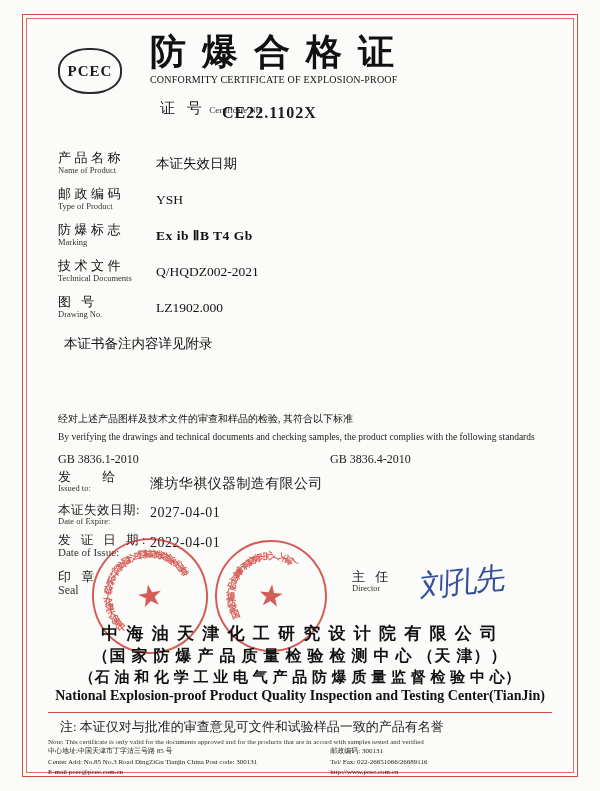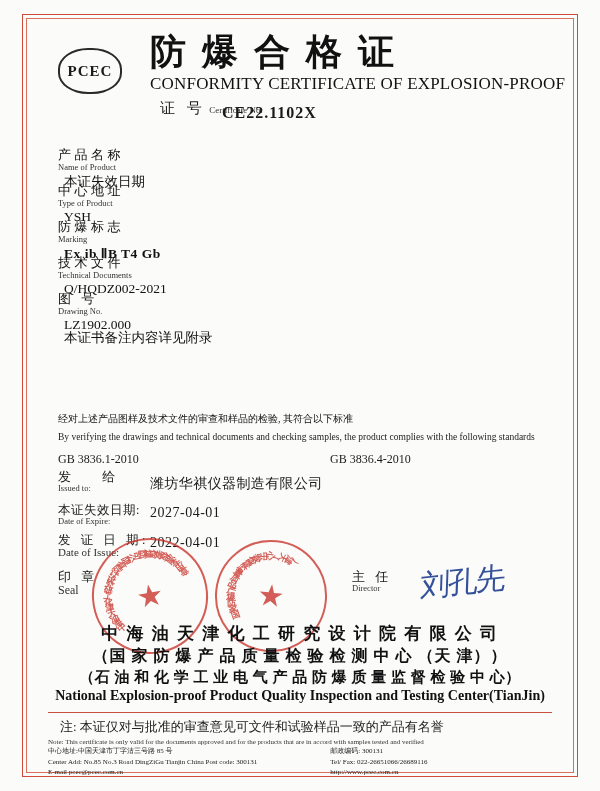--- a/index.html
+++ b/index.html
@@ -29,21 +29,21 @@
   .title-cn{
     position:absolute;left:150px;top:28px;
     font-family:"DejaVu Serif",serif;
     font-weight:bold;
     font-size:36px;
     letter-spacing:16px;
     color:#111;
   }
   .title-en{
     position:absolute;left:150px;top:74px;
-    font-size:17px;
+    font-size:10px;
     letter-spacing:0.2px;
     color:#111;
   }
   .cert-no-label{
     position:absolute;left:160px;top:100px;
     font-size:14px;line-height:1.15;
   }
   .cert-no-label .cn{font-size:15px;letter-spacing:4px;}
   .cert-no-label .en{font-size:9px;color:#333;}
   .cert-no-value{
@@ -59,24 +59,23 @@
   .frame-inner{
     position:absolute;left:26px;top:18px;right:26px;bottom:18px;
     border:0.8px solid #d9705e;
   }
 
   
   .fields{
     position:absolute;left:58px;top:148px;
   }
   .field-row{
-    display:flex;align-items:flex-start;
+    display:flex;align-items:center;
     margin-bottom:6px;
     height:30px;
-    flex-direction:column;
   }
   .f-label{
     width:92px;line-height:1.05;
   }
   .f-label .cn{
     display:block;font-size:13px;letter-spacing:3.5px;color:#111;
   }
   .f-label .en{
     display:block;font-size:8.5px;color:#333;margin-top:1px;
   }
@@ -229,21 +228,21 @@
     <div class="field-row">
       <div class="f-label">
         <span class="cn">产品名称</span>
         <span class="en">Name of Product</span>
       </div>
       <div class="f-value">本证失效日期</div>
     </div>
 
     <div class="field-row">
       <div class="f-label">
-        <span class="cn">中心地址</span>
+        <span class="cn">邮政编码</span>
         <span class="en">Type of Product</span>
       </div>
       <div class="f-value">YSH</div>
     </div>
 
     <div class="field-row">
       <div class="f-label">
         <span class="cn">防爆标志</span>
         <span class="en">Marking</span>
       </div>

